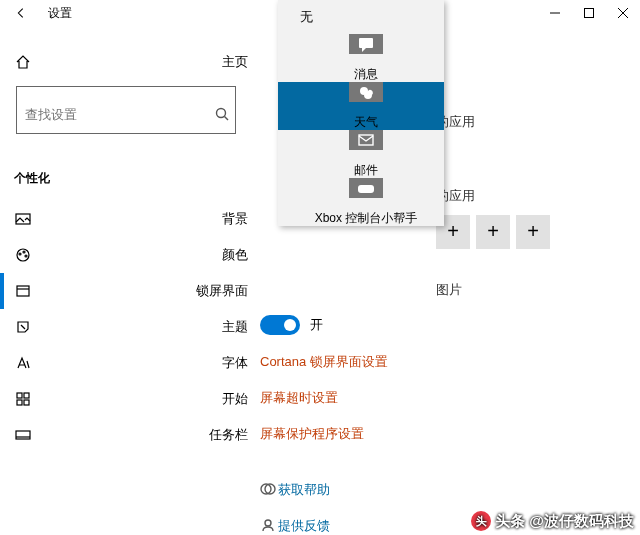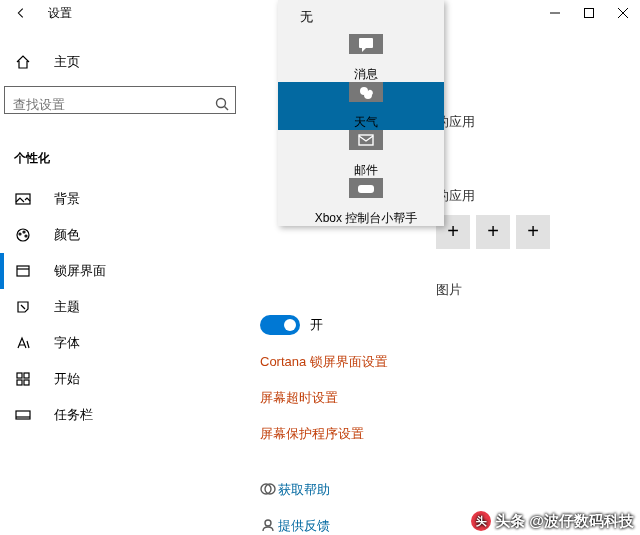--- a/index.html
+++ b/index.html
@@ -5,25 +5,25 @@
   * { box-sizing: border-box; margin: 0; padding: 0; font-family: "Microsoft YaHei", "Segoe UI", sans-serif; }
   body { width: 640px; height: 535px; background: #fff; position: relative; overflow: hidden; font-size: 13px; color: #000; }
   .titlebar { height: 26px; display: flex; align-items: center; }
   .back-btn { width: 42px; height: 100%; display:flex; align-items:center; justify-content:center; }
   .title { font-size: 12px; padding-left: 6px; }
   .win-controls { position: absolute; top:0; right:0; display:flex; }
   .win-btn { width: 34px; height: 26px; display:flex; align-items:center; justify-content:center; }
   .win-btn svg { display:block; }
   .layout { display:flex; height: calc(100% - 26px); }
   .sidebar { width: 248px; padding-top: 18px; position:relative; }
-  .nav-row { display:flex; align-items:center; height: 36px; padding-left: 14px; gap: 22px; cursor: default; }
+  .nav-row { display:flex; align-items:center; height: 36px; padding-left: 14px; gap: 32px; cursor: default; justify-content: space-between; }
   .nav-row .icon { width: 18px; display:flex; align-items:center; justify-content:center; }
   .nav-row span.label { font-size: 13px; }
   .nav-selected { border-left: 4px solid #0078d4; padding-left: 10px; }
-  .searchbox { margin: 6px 12px 8px 4px; height: 28px; border: 1px solid #666; background:#fff; display:flex; align-items:center; padding: 8px 6px 0 8px; justify-content:space-between; }
+  .searchbox { margin: 6px 12px 8px 16px; height: 48px; border: 1px solid #666; background:#fff; display:flex; align-items:center; padding: 8px 6px 0 8px; justify-content:space-between; }
   .searchbox input { border:none; outline:none; font-size:13px; width: 170px; background:transparent; }
   .section-title { font-size: 12px; font-weight: bold; padding: 4px 0 6px 14px; color:#000;margin-top:32px; }
   .main { flex:1; padding: 18px 0 0 0; overflow:hidden; display:flex; flex-direction:column; gap: 10px; }
   .apptext { color:#333; font-size:13px; padding-left: 188px; }
   .add-tiles { display:flex; gap: 6px; padding-left: 188px; }
   .add-tile { width: 34px; height: 34px; background:#e1e1e1; display:flex; align-items:center; justify-content:center; font-size: 20px; color:#000; }
   .toggle-row { display:flex; align-items:center; gap: 10px; padding-left: 12px; margin-top: 6px; }
   .toggle { width: 40px; height: 20px; border-radius: 10px; background:#0078d4; position:relative; }
   .toggle::after { content:""; width:12px; height:12px; background:#fff; border-radius:50%; position:absolute; right:4px; top:4px; }
   .link { color: #c2410c; font-size: 13px; padding-left: 12px; margin-top: 8px; }

